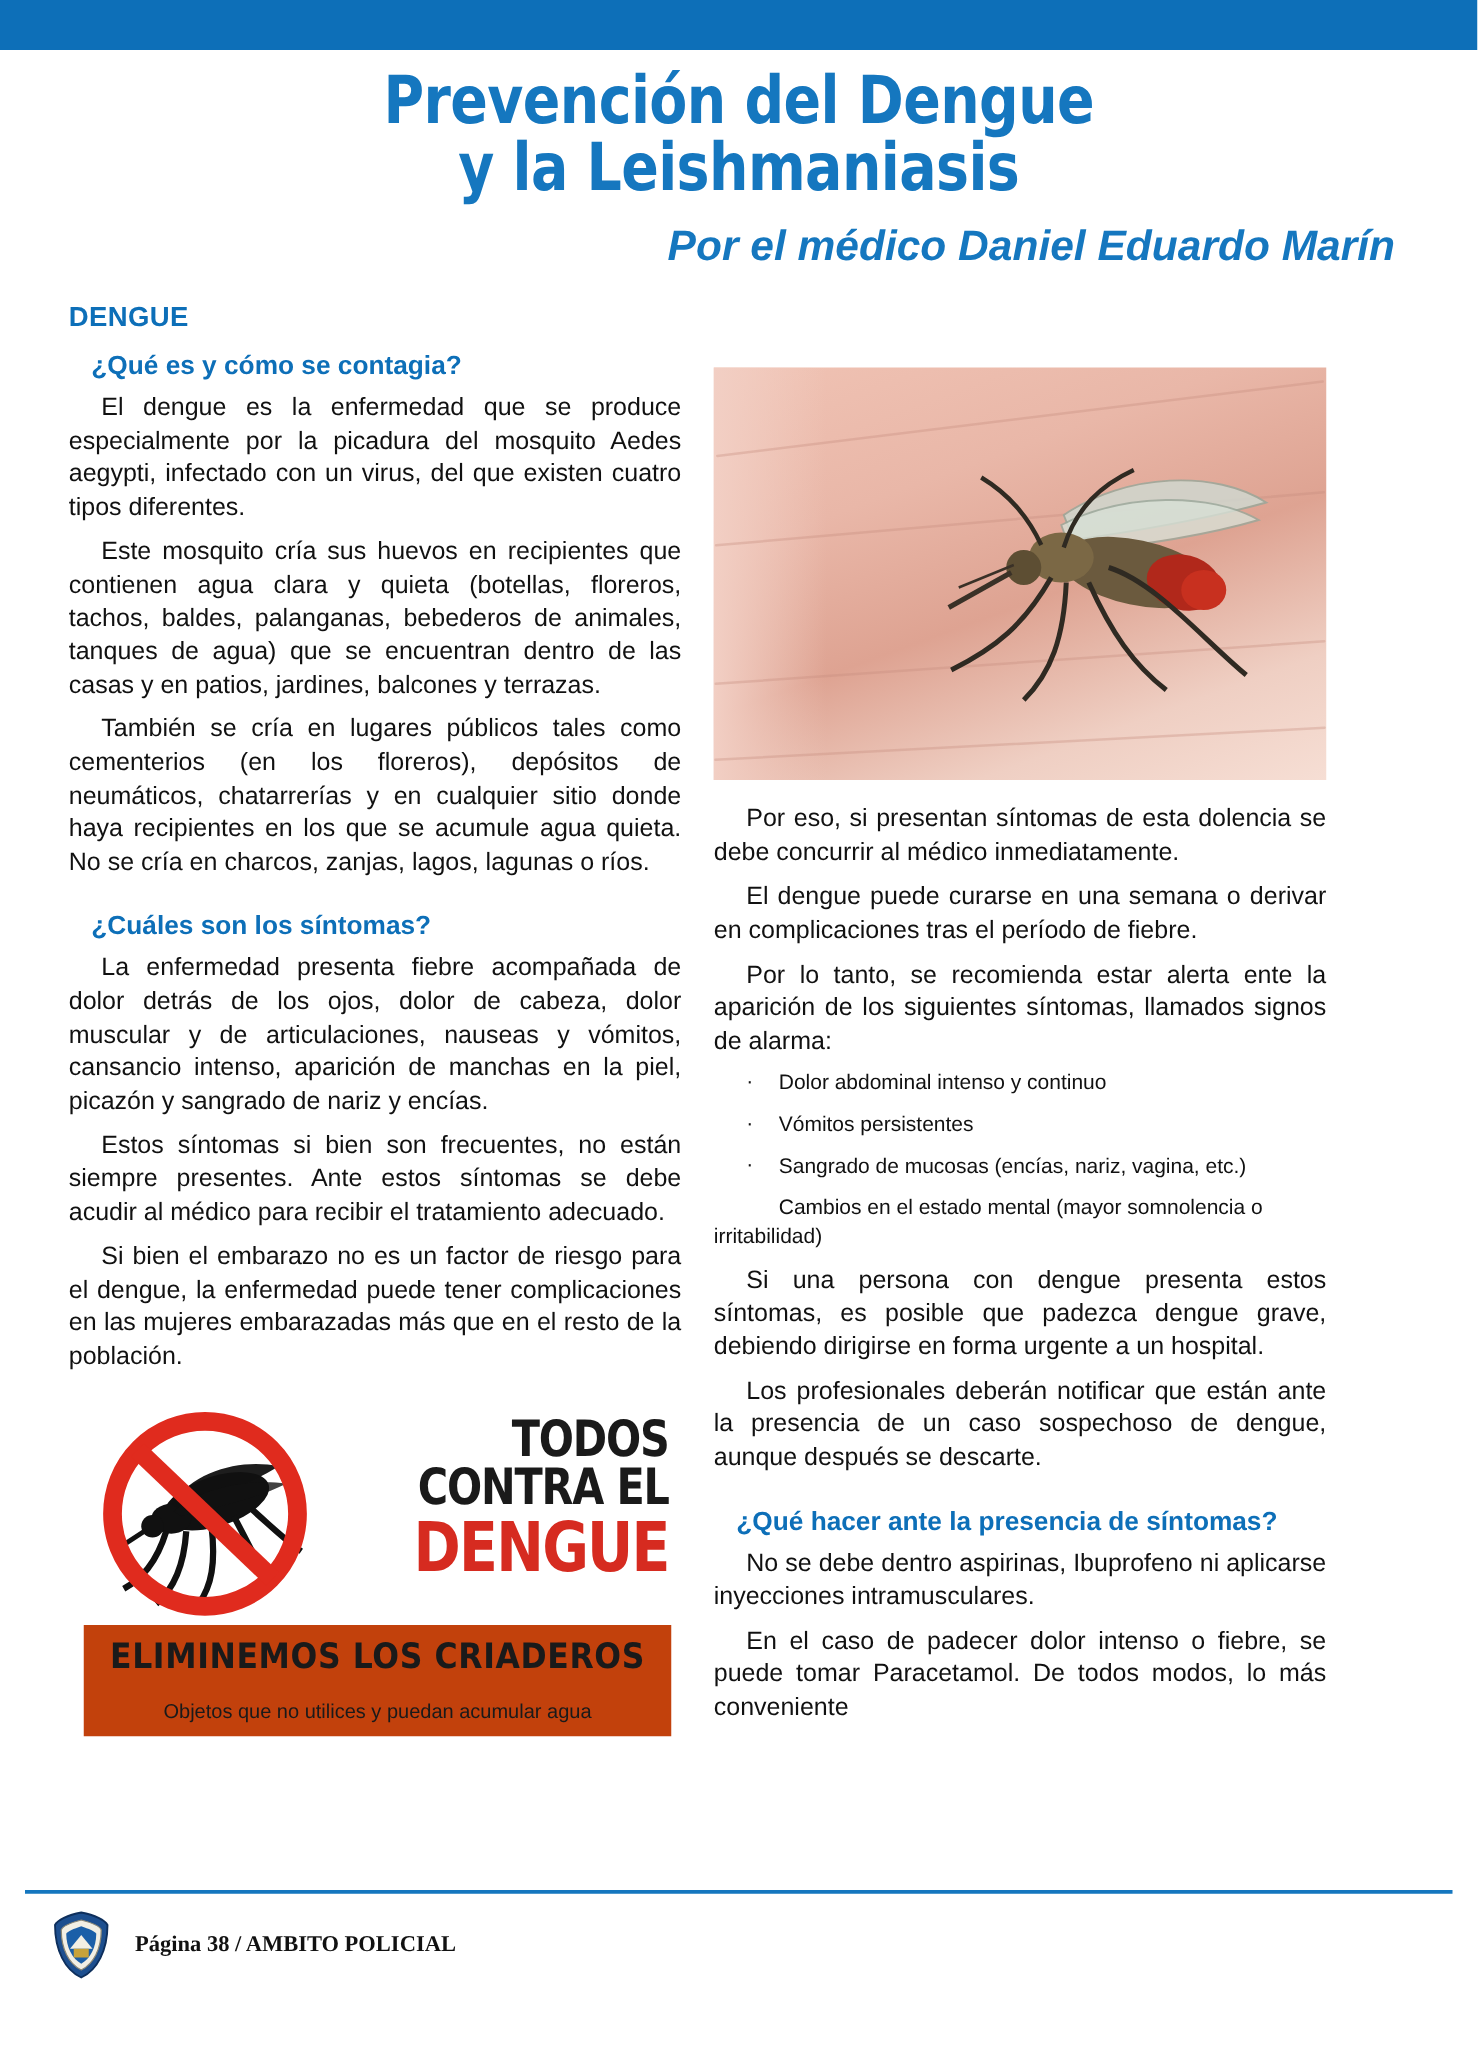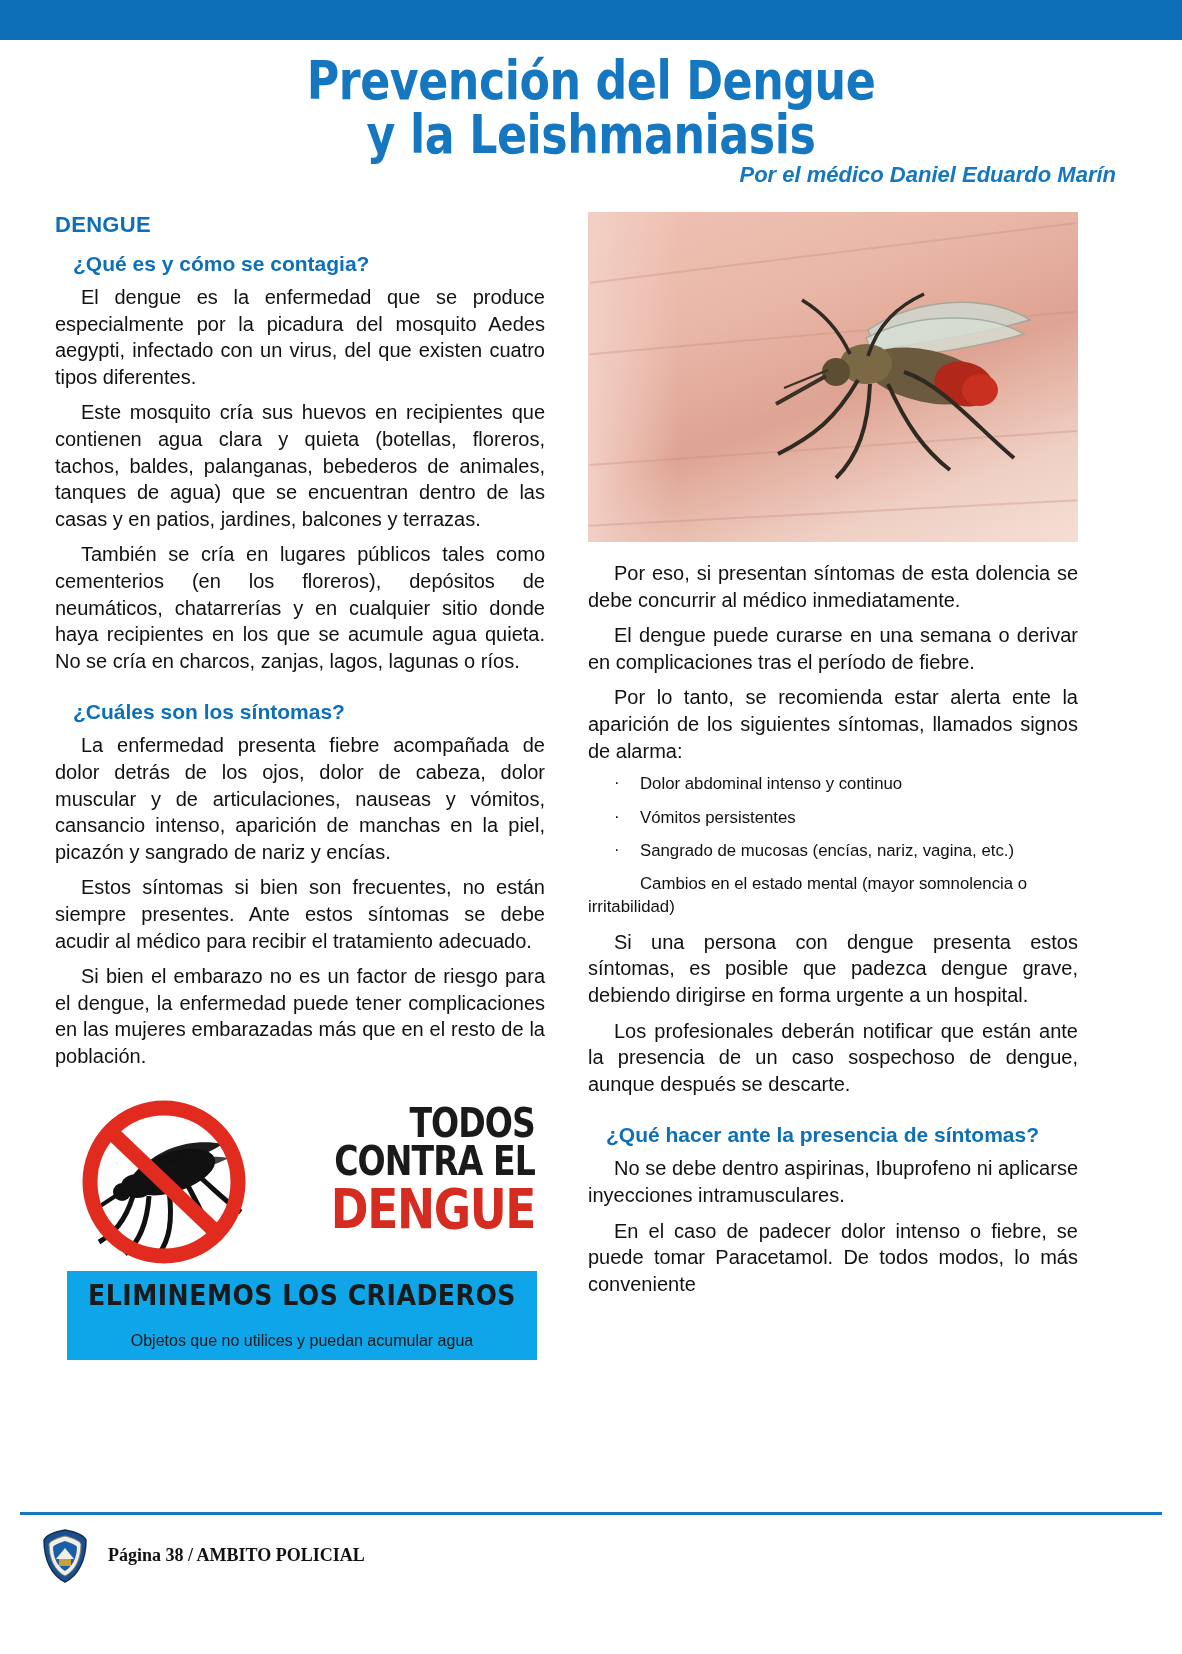--- a/index.html
+++ b/index.html
@@ -27,34 +27,36 @@
     font-size:53px;
     line-height:1.02;
     letter-spacing:-0.5px;
     text-align:center;
     margin:0;
     transform:scaleX(0.93);
     transform-origin:center top;
   }
   .doc-title .line2 { display:block; }
   .byline {
+    margin-top:16px;
     text-align:right;
     font-style:italic;
     font-weight:bold;
-    font-size:22px;
+    font-size:34px;
     color:#1577bf;
     padding-right:6px;
   }
 
   .columns {
     position:relative;
     margin-top:24px;
     padding:0 55px;
     display:flex;
-    gap:43px;
+    gap:26px;
+    align-items:flex-end;
   }
   .col { width:490px; position:relative; }
 
   h2.section {
     color:#0d6fb8;
     font-size:22px;
     font-weight:bold;
     margin:0 0 10px 0;
     letter-spacing:0.3px;
   }
@@ -134,21 +136,21 @@
     transform:scaleX(0.92); transform-origin:right center;
   }
   .camp-text .l3 {
     font-family:"DejaVu Sans Condensed","Liberation Sans", sans-serif;
     font-weight:bold; color:#d62b20;
     font-size:55px; line-height:1.0; letter-spacing:-1.5px;
     margin-top:2px;
     transform:scaleX(0.92); transform-origin:right center;
   }
   .camp-bar {
-    background:#0ea5e9;
+    background:#c2410c;
     padding:8px 0 10px 0;
     text-align:center;
     width:470px;
     margin-top:6px;
   }
   .camp-bar .b1 {
     font-family:"DejaVu Sans Condensed","Liberation Sans", sans-serif;
     font-weight:bold; color:#1a1a1a; font-size:28px; letter-spacing:0.5px;
   }
   .camp-bar .b2 {

